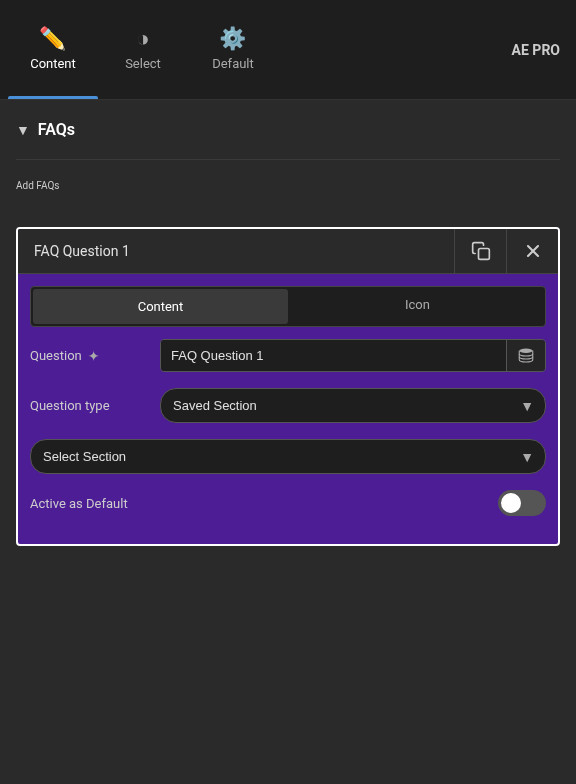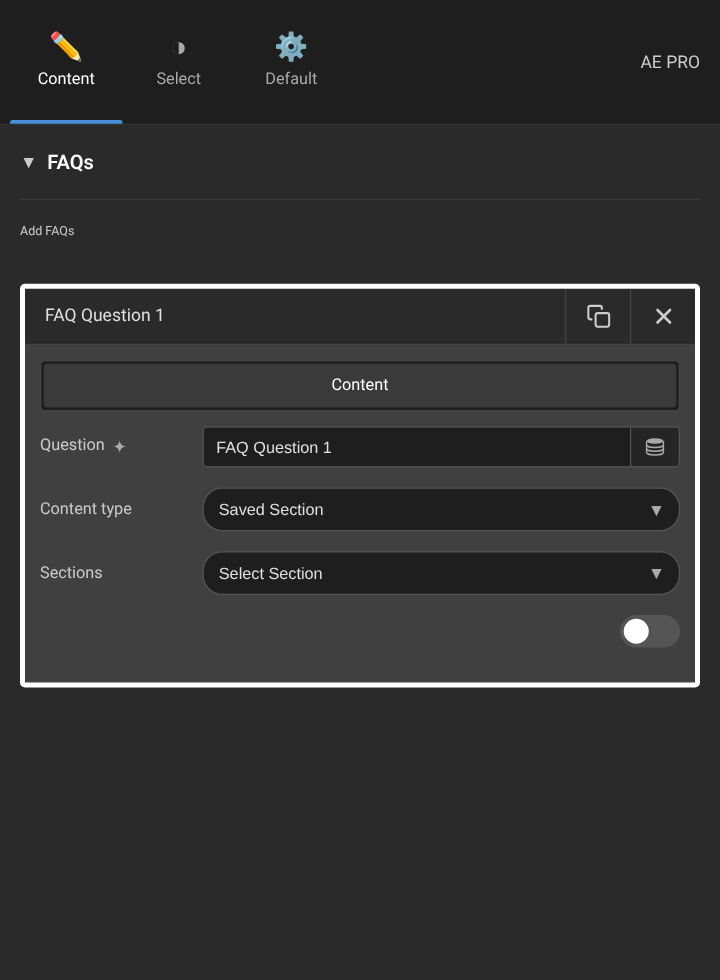--- a/index.html
+++ b/index.html
@@ -66,21 +66,21 @@
       line-height: 1;
     }
 
     .nav-tab .tab-label {
       font-size: 13px;
     }
 
     .ae-pro-badge {
       color: #ccc;
       font-size: 14px;
-      font-weight: 400;
+      font-weight: 700;
       padding-right: 8px;
       margin-left: auto;
     }
 
     
     .content-area {
       padding: 20px 16px;
     }
 
     
@@ -103,22 +103,22 @@
     }
 
     .add-faqs-label {
       color: #ccc;
       font-size: 10px;
       margin-bottom: 12px;
     }
 
     
     .faq-card {
-      background-color: #404040;
-      border: 4px solid #ffffff;
+      background-color: #4c1d95;
+      border: 2px solid #ffffff;
       border-radius: 4px;
       overflow: hidden;
       margin-top: 36px;
     }
 
     
     .faq-header-row {
       display: flex;
       align-items: stretch;
       border-bottom: 1px solid #444;
@@ -180,20 +180,21 @@
       display: flex;
       align-items: center;
       margin-bottom: 16px;
     }
 
     .form-label {
       flex: 0 0 130px;
       color: #ccc;
       font-size: 13px;
       display: flex;
+      align-items: center;
       gap: 6px;
     }
 
     .sparkle-icon {
       font-size: 14px;
       color: #aaa;
     }
 
     .form-control {
       flex: 1;
@@ -370,20 +371,23 @@
           <line x1="18" y1="6" x2="6" y2="18"></line>
           <line x1="6" y1="6" x2="18" y2="18"></line>
         </svg>
       </div>
     </div>
 
     <div class="toggle-bar">
       <div class="toggle-option active">
         <span>Content</span>
       </div>
+      <div class="toggle-option">
+        <span>Icon</span>
+      </div>
     </div>
 
     <div class="form-body">
 
       <div class="form-row">
         <div class="form-label">
           <span>Question</span>
           <span class="sparkle-icon">✦</span>
         </div>
         <div class="form-control">
@@ -397,48 +401,48 @@
                 <path d="M3 9v4c0 1.657 4.03 3 9 3s9-1.343 9-3V9" fill="none" stroke="#aaa" stroke-width="1.5"></path>
                 <path d="M3 13v4c0 1.657 4.03 3 9 3s9-1.343 9-3v-4" fill="none" stroke="#aaa" stroke-width="1.5"></path>
               </svg>
             </div>
           </div>
         </div>
       </div>
 
       <div class="form-row">
         <div class="form-label">
-          <span>Content type</span>
+          <span>Question type</span>
         </div>
         <div class="form-control">
           <div class="select-wrapper">
             <select class="select-field">
               <option>Saved Section</option>
               <option>Custom Content</option>
             </select>
             <span class="select-arrow">▼</span>
           </div>
         </div>
       </div>
 
       <div class="form-row">
-        <div class="form-label">
-          <span>Sections</span>
-        </div>
         <div class="form-control">
           <div class="select-wrapper">
             <select class="select-field">
               <option>Select Section</option>
             </select>
             <span class="select-arrow">▼</span>
           </div>
         </div>
       </div>
 
       <div class="form-row">
+        <div class="form-label">
+          <span>Active as Default</span>
+        </div>
         <div class="form-control">
           <div class="toggle-switch-wrapper">
             <label class="toggle-switch">
               <input type="checkbox" style="">
               <span class="toggle-slider"></span>
             </label>
           </div>
         </div>
       </div>
 

